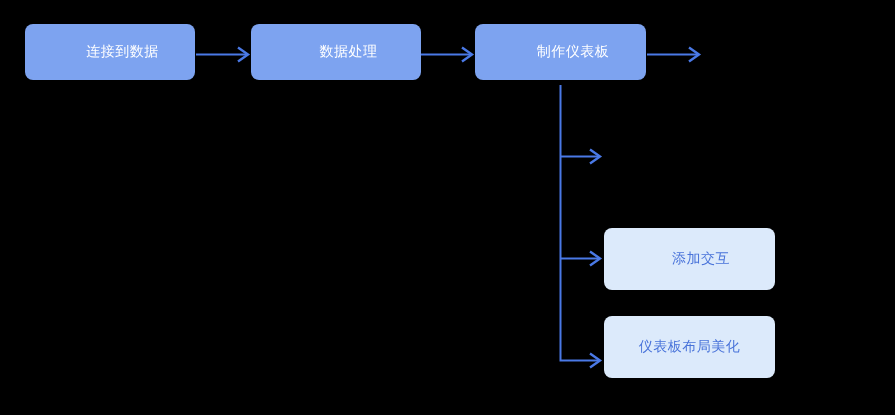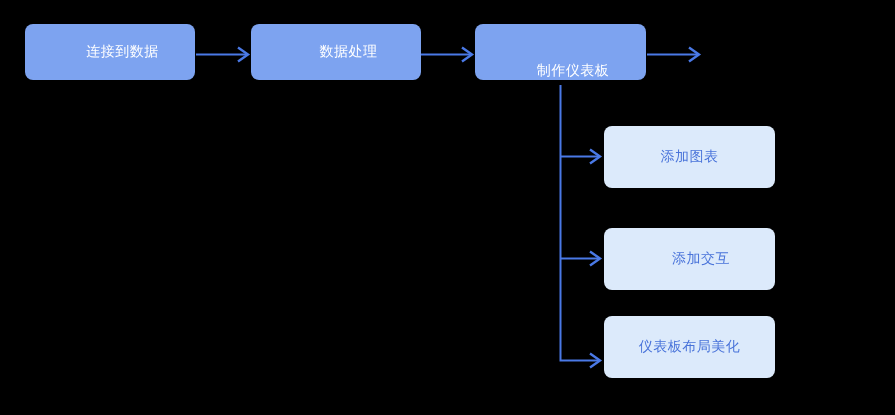--- a/index.html
+++ b/index.html
@@ -36,21 +36,21 @@
     padding-left: 25px;
   }
   .node-sub {
     width: 171px;
     height: 62px;
     background: #dceafb;
     color: #4a74da;
   }
   #node-connect  { left: 25px;  top: 24px; }
   #node-process  { left: 251px; top: 24px; text-align: right; }
-  #node-build    { left: 475px; top: 24px; width: 171px; align-items: flex-end; }
+  #node-build    { left: 475px; top: 24px; width: 171px; }
   #node-share    { left: 702px; top: 24px; width: 171px; }
   #node-chart    { left: 604px; top: 126px; }
   #node-interact { left: 604px; top: 228px; padding-left: 23px; }
   #node-layout   { left: 604px; top: 316px; }
 </style>
 </head>
 <body>
 
 <div class="canvas">
 
@@ -76,23 +76,20 @@
 
   <div class="node node-main" id="node-process">
     <span>数据处理</span>
   </div>
 
   <div class="node node-main" id="node-build">
     <span>制作仪表板</span>
   </div>
 
 
-  <div class="node node-sub" id="node-chart">
-    <span>添加图表</span>
-  </div>
 
   <div class="node node-sub" id="node-interact">
     <span>添加交互</span>
   </div>
 
   <div class="node node-sub" id="node-layout">
     <span>仪表板布局美化</span>
   </div>
 
 </div>

